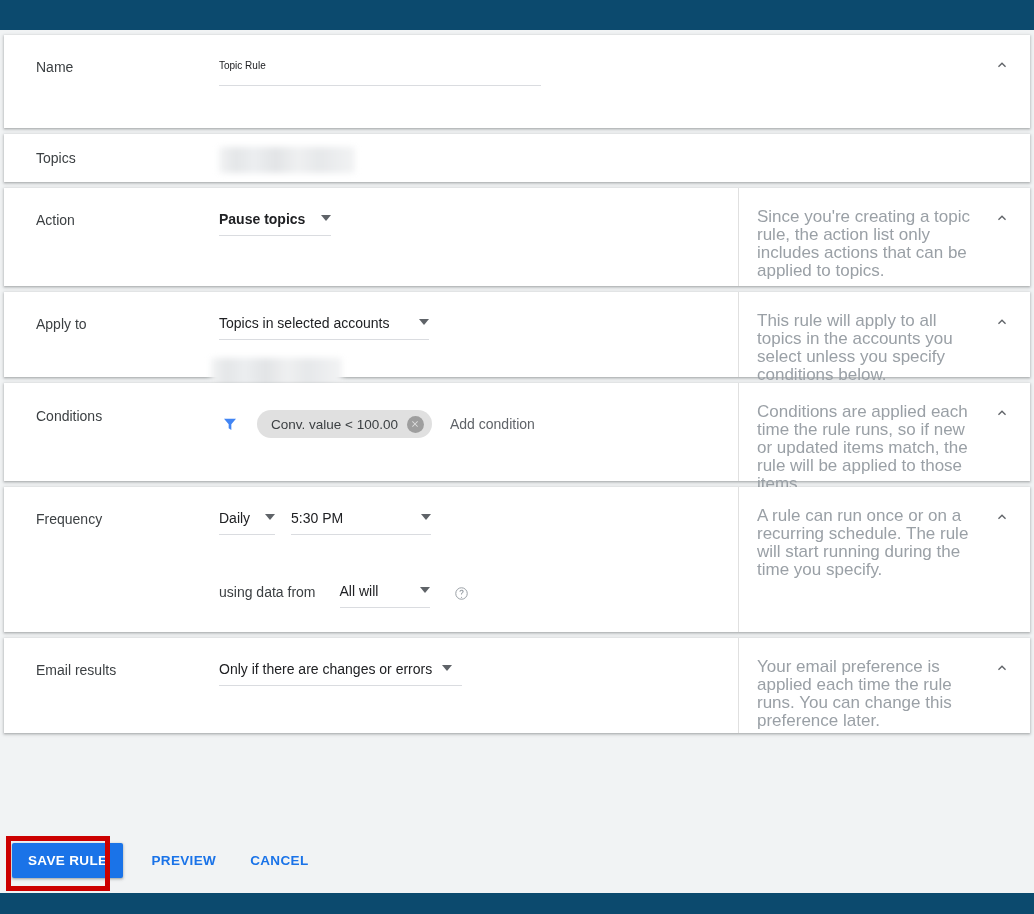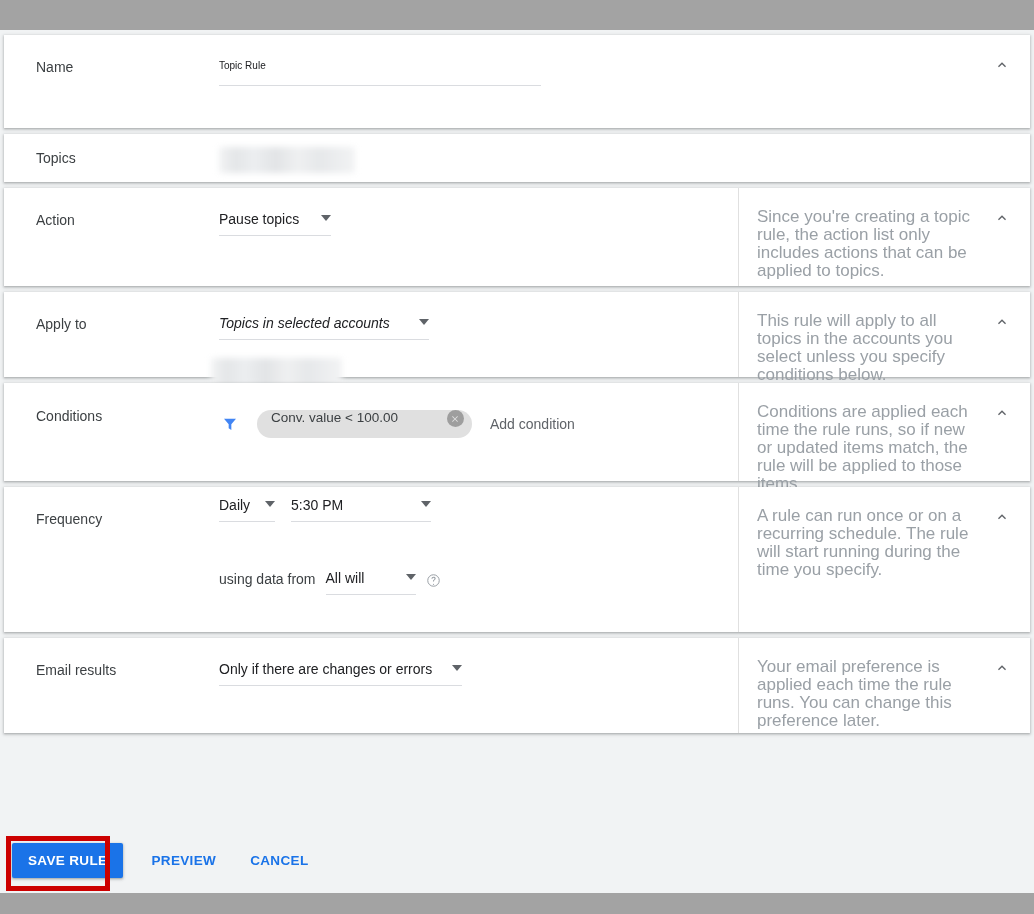--- a/index.html
+++ b/index.html
@@ -12,21 +12,21 @@
     background: #ffffff;
     font-family: "Liberation Sans", sans-serif;
     -webkit-font-smoothing: antialiased;
     overflow: hidden;
   }
 
   .page {
     position: relative;
     width: 1034px;
     height: 914px;
-    background: #a3a3a3;
+    background: #0c4a6e;
   }
 
   
   .backdrop {
     position: absolute;
     left: 0;
     top: 30px;
     width: 1034px;
     height: 798px;
     background: #f1f3f4;
@@ -126,25 +126,25 @@
     color: #202124;
     line-height: 18px;
     white-space: nowrap;
   }
   .select .caret {
     margin-left: 10px;
     margin-bottom: 3px;
     flex: 0 0 auto;
   }
   .select.w-action   { width: 112px; justify-content: space-between; }
-  .select.w-applyto  { width: 210px; justify-content: space-between; font-style: italic; }
+  .select.w-applyto  { width: 210px; justify-content: space-between; }
   .select.w-daily    { width: 56px;  justify-content: space-between; }
   .select.w-time     { width: 140px; justify-content: space-between; }
   .select.w-alltime  { width: 90px;  justify-content: space-between; }
-  .select.w-email    { width: 243px; justify-content: space-between; }
+  .select.w-email    { width: 243px; }
 
   .redacted {
     background: linear-gradient(90deg,#f2f3f4 0%,#e4e6e8 12%,#eceef0 26%,#e2e4e6 42%,#eff0f1 58%,#e6e8ea 74%,#f2f3f4 100%);
     filter: blur(3px);
     border-radius: 2px;
   }
 
   
   .owner-redacted {
     width: 136px;
@@ -168,26 +168,26 @@
   .filter-icon {
     width: 22px;
     margin-right: 16px;
     display: flex;
     align-items: center;
     justify-content: center;
     cursor: pointer;
   }
   .chip {
     display: inline-flex;
+    align-items: center;
     background: #e0e0e0;
     border-radius: 14px;
     height: 28px;
     padding: 0 8px 0 14px;
     cursor: pointer;
-    gap: 40px;
   }
   .chip-text {
     font-size: 13.5px;
     color: #3c4043;
     white-space: nowrap;
   }
   .chip-close {
     width: 17px;
     height: 17px;
     border-radius: 50%;
@@ -203,21 +203,21 @@
   .add-condition {
     font-size: 14px;
     color: #5f6368;
     margin-left: 18px;
     cursor: pointer;
     white-space: nowrap;
   }
 
   
   .freq-line1 { display: flex; align-items: flex-end; gap: 16px; }
-  .freq-line2 { display: flex; align-items: flex-end; gap: 10px; margin-top: 44px; }
+  .freq-line2 { display: flex; align-items: flex-end; gap: 24px; margin-top: 44px; }
   .inline-text {
     font-size: 14px;
     color: #3c4043;
     line-height: 18px;
     padding-bottom: 7px;
     white-space: nowrap;
   }
   .help-icon {
     margin-bottom: 7px;
     cursor: pointer;
@@ -311,21 +311,21 @@
       <div class="field-col" style="padding-top:11px;">
         <div class="redacted owner-redacted"></div>
       </div>
       <div class="hint-col" style="border-left:none;"></div>
     </div>
 
     <div class="card" style="height:98px;">
       <div class="label-col">
         <div class="row-label">Action</div>
       </div>
-      <div class="field-col" style="padding-top:19px;">
+      <div class="field-col" style="padding-top:19px;font-weight:bold;">
         <div class="select w-action">
           <span class="sel-text">Pause topics</span>
           <span class="caret">
             <svg width="10" height="6" viewBox="0 0 10 6">
                 <path d="M0 0h10L5 6z" fill="#5f6368"></path>
               </svg>
           </span>
         </div>
       </div>
       <div class="hint-col">
@@ -392,21 +392,21 @@
               <path d="M7.4 15.4 12 10.8l4.6 4.6 1.4-1.4-6-6-6 6z" fill="#5f6368"></path>
             </svg>
         </div>
       </div>
     </div>
 
     <div class="card" style="height:145px;">
       <div class="label-col">
         <div class="row-label">Frequency</div>
       </div>
-      <div class="field-col" style="padding-top:6px;text-align:right;">
+      <div class="field-col" style="padding-top:19px;text-align:right;">
         <div class="freq-line1">
           <div class="select w-daily">
             <span class="sel-text">Daily</span>
             <span class="caret">
               <svg width="10" height="6" viewBox="0 0 10 6">
                   <path d="M0 0h10L5 6z" fill="#5f6368"></path>
                 </svg>
             </span>
           </div>
           <div class="select w-time">

